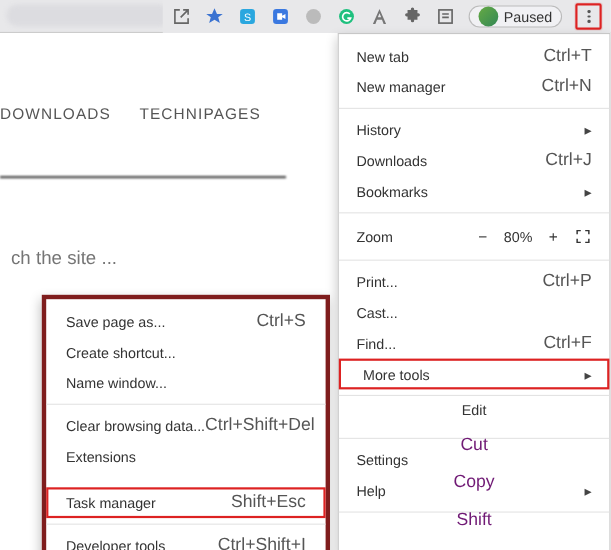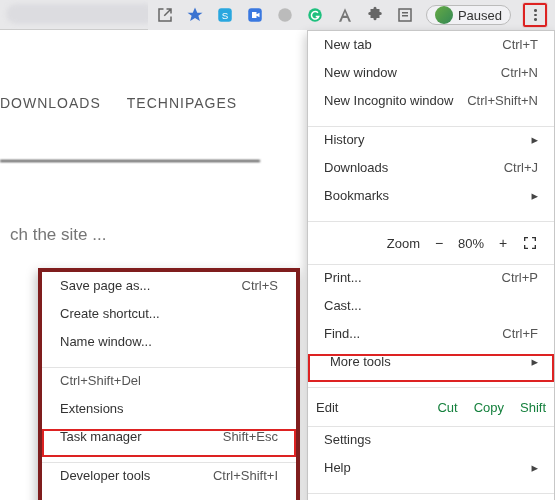--- a/index.html
+++ b/index.html
@@ -15,39 +15,39 @@
   .toolbar{position:absolute;top:0;right:0;height:30px;display:flex;align-items:center;gap:12px;padding:0 8px;background:#e8e8ea;}
   .tb-ico{width:18px;height:18px;display:flex;align-items:center;justify-content:center;color:#666;}
   .profile-chip{display:flex;align-items:center;gap:5px;border:1px solid #bbb;border-radius:14px;padding:0 8px;background:#f1f1f4;}
   .avatar{width:18px;height:18px;border-radius:50%;background:linear-gradient(135deg,#6a4,#385);}
   .kebab{display:flex;flex-direction:column;gap:2px;align-items:center;justify-content:center;width:24px;height:24px;}
   .kebab span{width:3px;height:3px;background:#555;border-radius:50%;}
   .hot-border{border:2.5px solid #d22;border-radius:2px;box-shadow:0 0 0 1px rgba(210,34,34,.1);}
   .kebab.hot-border{padding:4px 6px;}
   
   .menu{position:absolute;top:30px;right:0;width:248px;background:#fff;border:1px solid #c7c7c7;box-shadow:-2px 4px 10px rgba(0,0,0,.2);padding:6px 0;}
-  .mi{display:flex;align-items:flex-start;justify-content:space-between;height:28px;padding:0 16px;white-space:nowrap;cursor:default;color:#333;}
+  .mi{display:flex;align-items:center;justify-content:space-between;height:28px;padding:0 16px;white-space:nowrap;cursor:default;color:#333;}
   .mi .lbl{flex:1;}
-  .mi .sc{color:#555;font-size:13px;}
+  .mi .sc{color:#555;font-size:16px;}
   .mi .arw{color:#444;}
   .msep{height:1px;background:#e3e3e3;margin:5px 0;}
   .zoomrow{display:flex;align-items:center;height:32px;padding:0 16px;gap:10px;}
-  .zoomrow .lbl{flex:1;text-align:right;}
+  .zoomrow .lbl{flex:1;}
   .zctrl{display:flex;align-items:center;gap:10px;color:#333;}
   .zctrl .btn{width:18px;text-align:center;font-size:14px;}
   .zctrl .fs{display:flex;gap:2px;}
   .fs svg{width:16px;height:16px;}
-  .editrow{display:flex;align-items:center;height:28px;padding:0 8px;gap:16px;}
+  .editrow{display:flex;align-items:center;height:28px;padding:0 32px;gap:16px;flex-direction:column;}
   .editrow .lbl{flex:1;}
-  .editrow .act{font-size:13px;color:#15803d;}
+  .editrow .act{font-size:16px;color:#701a75;}
   .mi.red-out{outline:2.5px solid #d22;outline-offset:-2px;padding-left:22px;}
   
   .submenu{position:absolute;top:268px;left:38px;width:262px;background:#fff;border:4px solid #7f1d1d;box-shadow:-2px 4px 10px rgba(0,0,0,.25);padding:6px 0;}
   .submenu .mi{padding:0 18px;}
-  .submenu .mi.red-out{outline:2.5px solid #d22;outline-offset:-2px;}
+  .submenu .mi.red-out{outline:2.5px solid #d22;outline-offset:-2px;margin-top:14px;}
 </style>
 </head>
 <body>
 
 <div class="page-bg">
   <div class="blur-bar">
     <div class="blur-pill"></div>
   </div>
   <div class="site-tabs">
     <span>DOWNLOADS</span>
@@ -118,26 +118,22 @@
       <span></span>
   </div>
 </div>
 
 <div class="menu">
   <div class="mi">
       <span class="lbl">New tab</span>
       <span class="sc">Ctrl+T</span>
     </div>
   <div class="mi">
-      <span class="lbl">New window</span>
+      <span class="lbl">New manager</span>
       <span class="sc">Ctrl+N</span>
-    </div>
-  <div class="mi">
-      <span class="lbl">New Incognito window</span>
-      <span class="sc">Ctrl+Shift+N</span>
     </div>
   <div class="msep"></div>
   <div class="mi">
       <span class="lbl">History</span>
       <span class="arw">▸</span>
     </div>
   <div class="mi">
       <span class="lbl">Downloads</span>
       <span class="sc">Ctrl+J</span>
     </div>
@@ -200,20 +196,21 @@
       <span class="sc">Ctrl+S</span>
     </div>
   <div class="mi">
       <span class="lbl">Create shortcut...</span>
     </div>
   <div class="mi">
       <span class="lbl">Name window...</span>
     </div>
   <div class="msep"></div>
   <div class="mi">
+      <span class="lbl">Clear browsing data...</span>
       <span class="sc">Ctrl+Shift+Del</span>
     </div>
   <div class="mi">
       <span class="lbl">Extensions</span>
     </div>
   <div class="mi red-out">
       <span class="lbl">Task manager</span>
       <span class="sc">Shift+Esc</span>
     </div>
   <div class="msep"></div>

